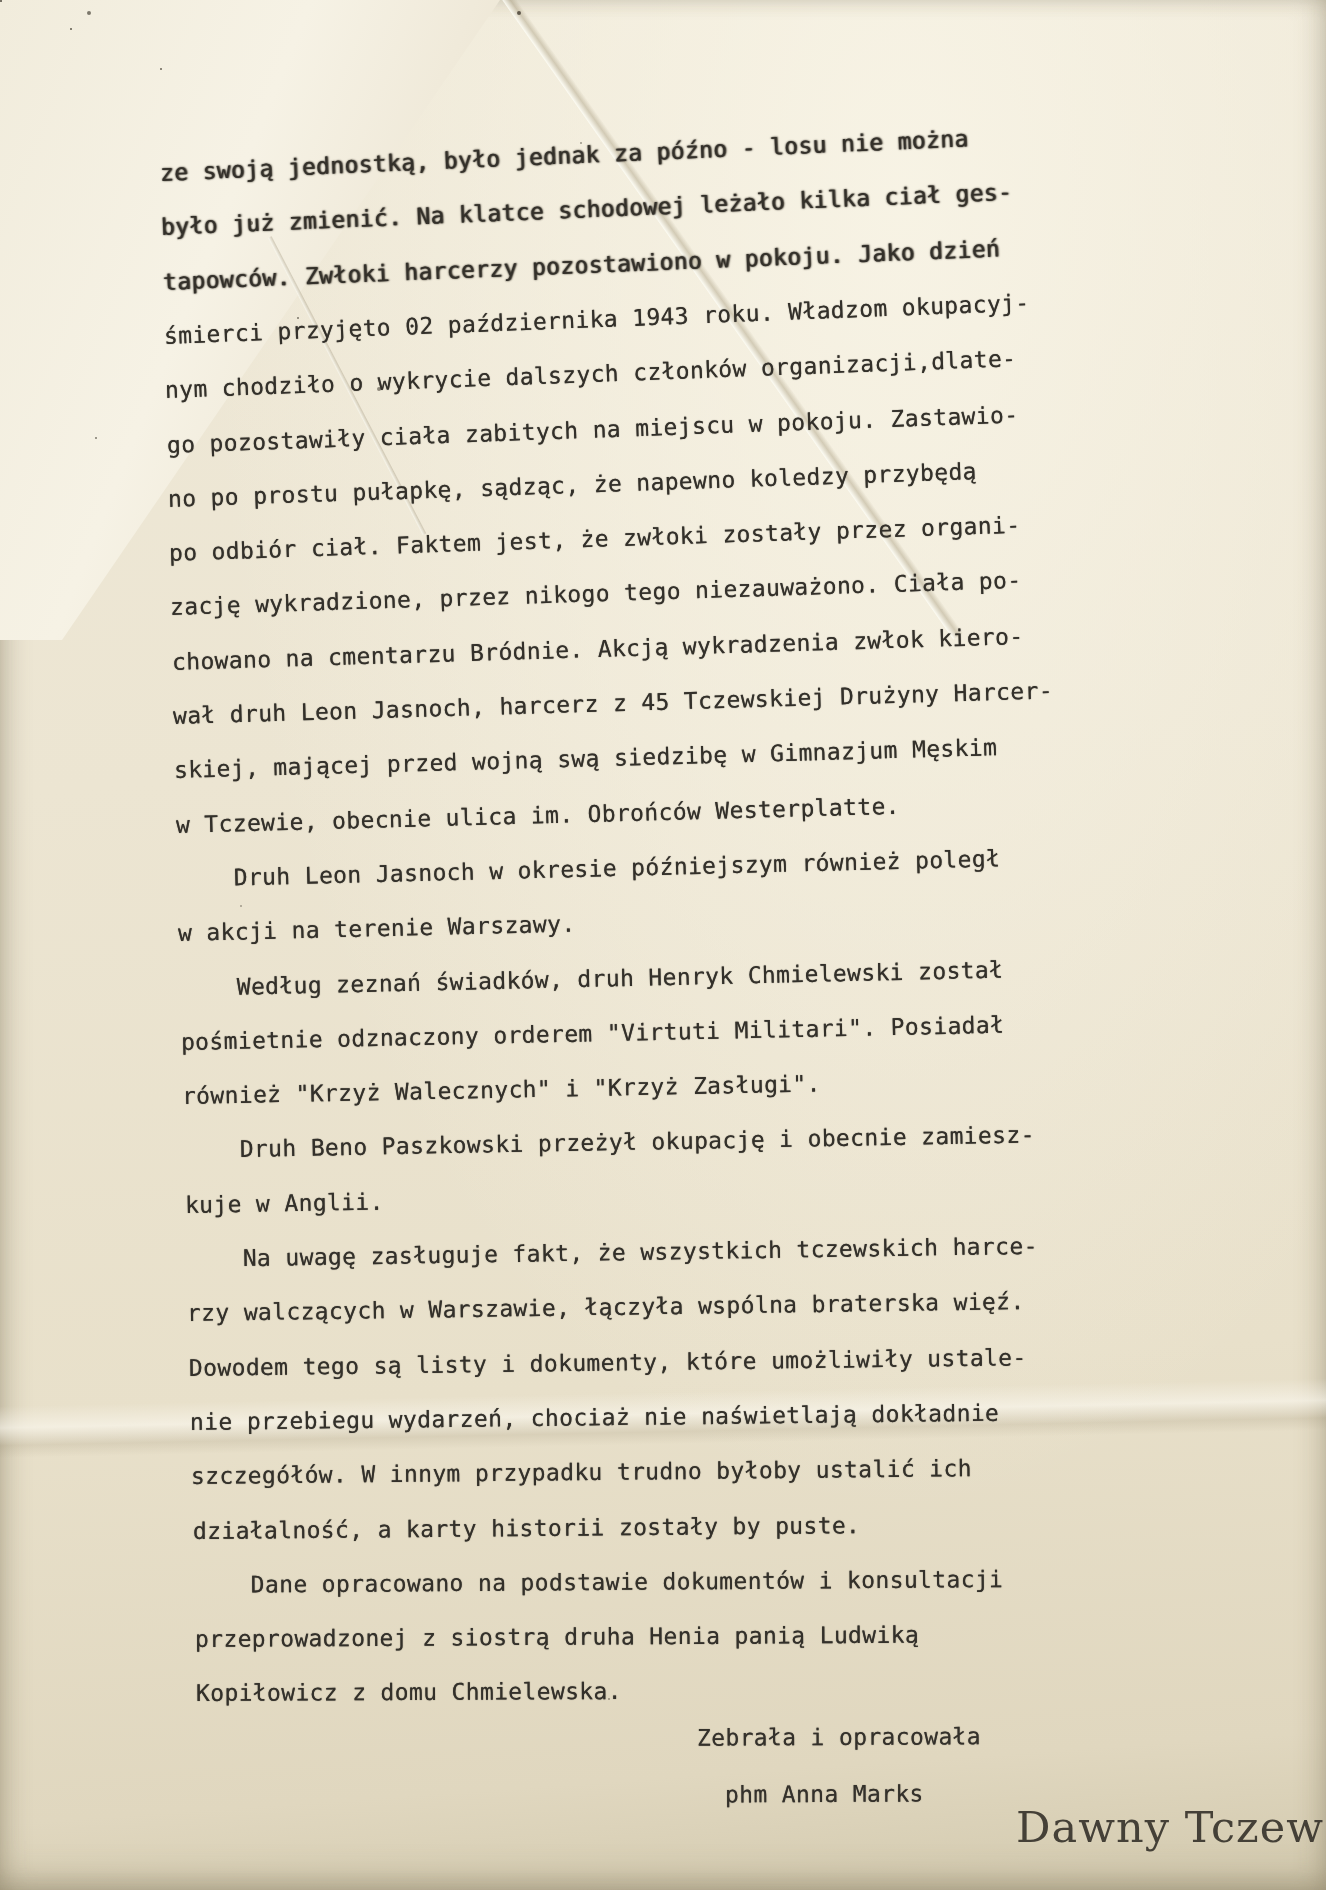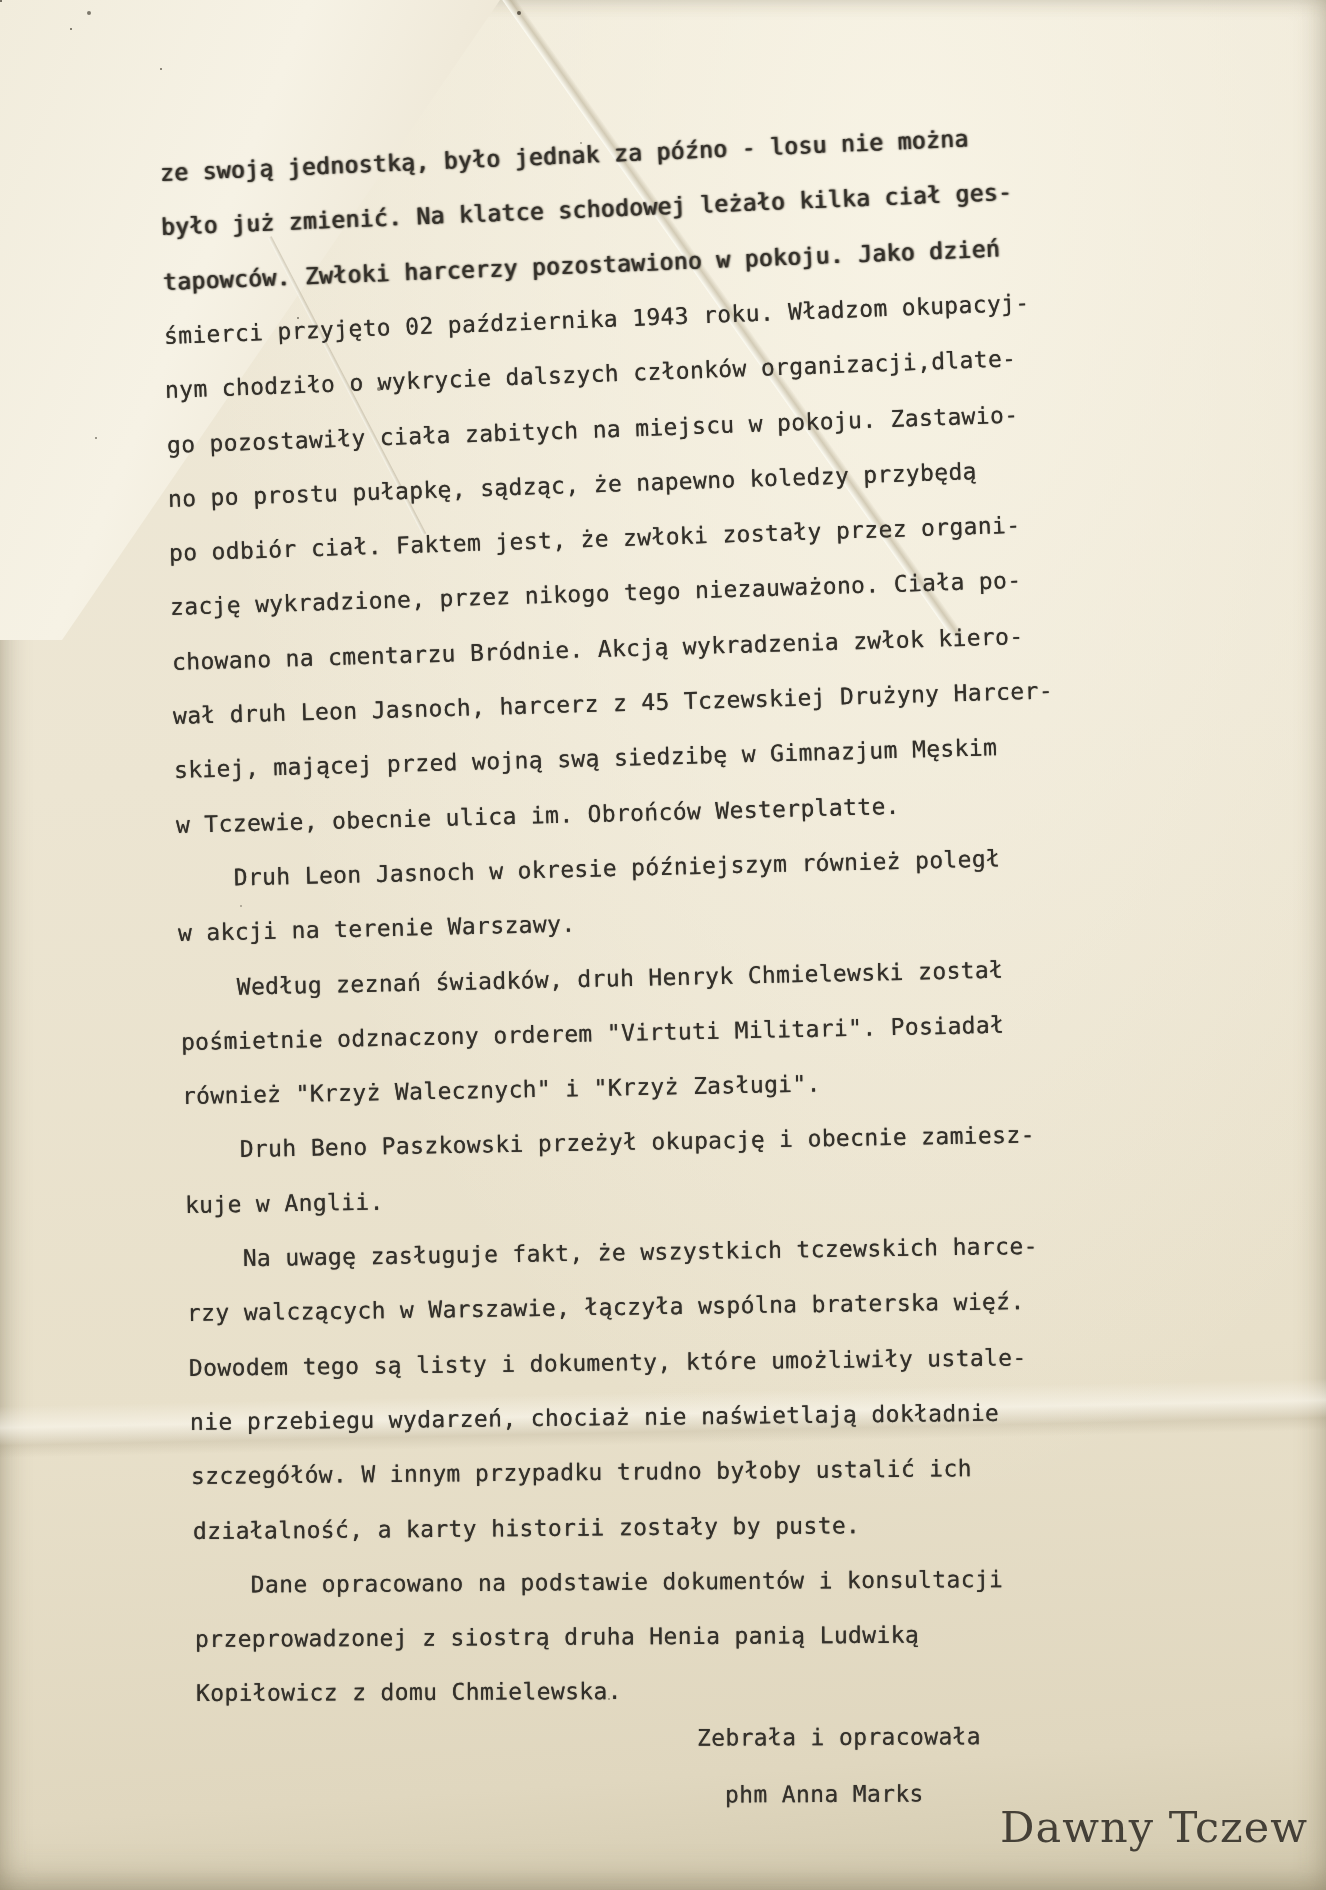--- a/index.html
+++ b/index.html
@@ -75,21 +75,21 @@
     white-space:pre;
     font-size:23px;line-height:30px;
     letter-spacing:0.35px;
     color:#34312b;
     text-shadow:0 0 0.9px rgba(51,48,42,0.8);
     transform:rotate(-0.3deg);
   }
   .sig1{left:697px;top:1722px;}
   .sig2{left:725px;top:1779px;}
   .watermark{
-    position:absolute;right:18px;top:1802px;
+    position:absolute;right:2px;top:1802px;
     font-family:"DejaVu Serif","Liberation Serif",serif;
     font-size:43px;
     letter-spacing:1px;
     color:#35312a;
     opacity:0.9;
   }
 </style>
 </head>
 <body>
 

